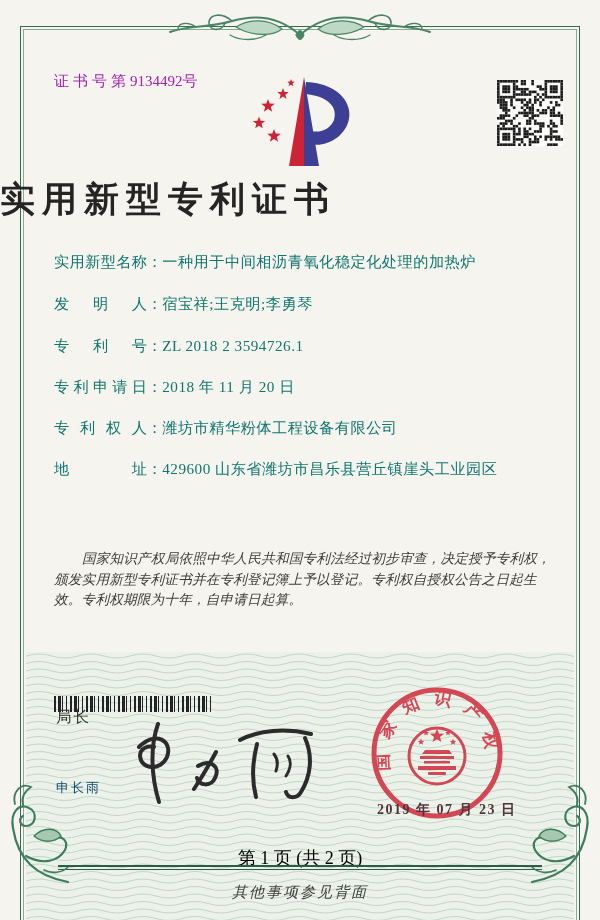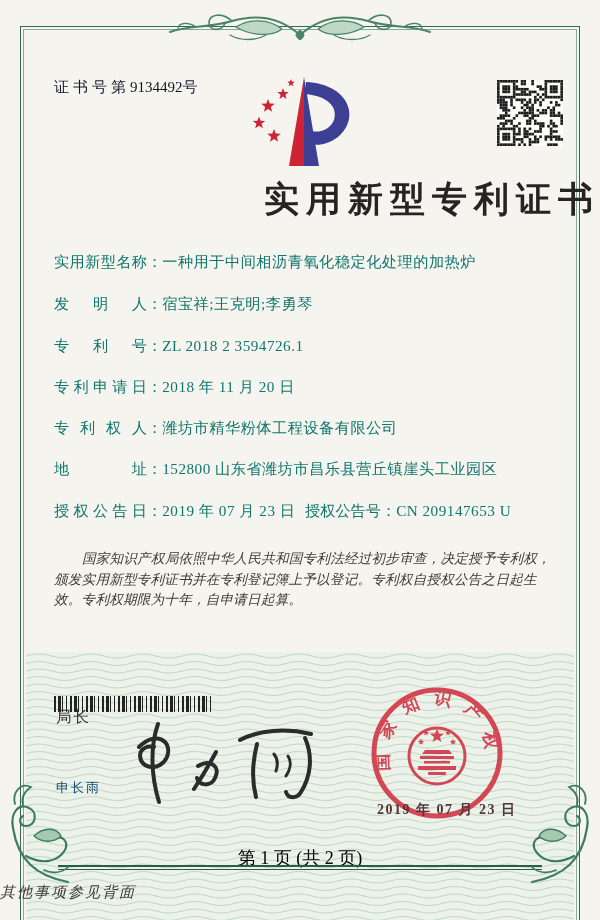--- a/index.html
+++ b/index.html
@@ -12,27 +12,27 @@
   .frame-outer { position:absolute; left:20px; right:20px; top:26px; bottom:-4px;
                  border:1.6px solid #35684e; }
   .frame-inner { position:absolute; left:2px; right:2px; top:2px; bottom:0;
                  border:1px solid #84ab93; }
 
   .guilloche { position:absolute; left:26px; right:26px; top:652px; bottom:0; background:#ecf2ea; }
   .guilloche svg { position:absolute; inset:0; }
 
   .top-ornament { position:absolute; left:168px; top:5px; }
 
-  .cert-no { position:absolute; left:54px; top:78px; font-size:15px; color:#0f172a; }
+  .cert-no { position:absolute; left:54px; top:72px; font-size:15px; color:#a21caf; }
   .cert-no .sp { letter-spacing:4px; }
 
   .logo { position:absolute; left:243px; top:74px; }
   .qr { position:absolute; left:497px; top:80px; width:66px; height:66px; background:#fdfdfb; }
 
-  .title { position:absolute; left:0; top:176px; width:100%; text-align:right;
+  .title { position:absolute; left:0; top:176px; width:100%; text-align:left;
            font-size:35px; font-weight:bold; letter-spacing:7px; color:#262422; }
 
   .row { position:absolute; left:54px; width:505px; font-size:15.2px; color:#0f766e; white-space:nowrap; }
   .lbl { display:inline-block; width:93px; text-align:justify; text-align-last:justify; vertical-align:bottom; }
   .colon { display:inline-block; }
   .val { letter-spacing:0.5px; }
   .r1{top:252px} .r2{top:294px} .r3{top:336px} .r4{top:377px} .r5{top:418px} .r6{top:459px} .r7{top:501px}
   .g2 { position:absolute; left:251px; top:0; }
 
   .paras { position:absolute; left:54px; top:534px; width:502px; font-size:13.6px; line-height:1.52;
@@ -52,21 +52,21 @@
   .signature { position:absolute; left:128px; top:714px; }
   .seal { position:absolute; left:358px; top:674px; opacity:0.92; }
   .seal-date { position:absolute; left:377px; top:801px; font-size:14px; letter-spacing:1.5px;
                color:#54333a; font-weight:bold; }
 
   .page-info { position:absolute; left:0; top:846px; width:100%; text-align:center; font-size:18px; color:#000000; }
 
   .bottom-rule { position:absolute; left:58px; right:58px; top:865px; height:5px;
                  border-top:2.2px solid #2c5c45; border-bottom:1px solid #2c5c45; }
 
-  .footer-note { position:absolute; left:0; top:883px; width:100%; text-align:left;
+  .footer-note { position:absolute; left:0; top:883px; width:100%; text-align:center;
                  font-size:15px; font-style:italic; letter-spacing:2px; color:#3d3b38; }
 
   .flourish { position:absolute; top:766px; }
   .flourish.left { left:4px; }
   .flourish.right { left:528px; transform:scaleX(-1); }
 </style>
 </head>
 <body>
 
 <div class="page">
@@ -476,29 +476,21 @@
   <div class="row r3">
     <span class="lbl">专 利 号</span><span class="colon">：</span><span class="val">ZL 2018 2 3594726.1</span>
   </div>
   <div class="row r4">
     <span class="lbl">专利申请日</span><span class="colon">：</span><span class="val">2018 年 11 月 20 日</span>
   </div>
   <div class="row r5">
     <span class="lbl">专 利 权 人</span><span class="colon">：</span><span class="val">潍坊市精华粉体工程设备有限公司</span>
   </div>
   <div class="row r6">
-    <span class="lbl">地 址</span><span class="colon">：</span><span class="val">152800 山东省潍坊市昌乐县营丘镇崖头工业园区</span>
-  </div>
-  <div class="row r7">
-    <span>
-      <span class="lbl">授权公告日</span><span class="colon">：</span><span class="val">2019 年 07 月 23 日</span>
-    </span>
-    <span class="g2">
-      <span>授权公告号</span><span class="colon">：</span><span class="val">CN 209147653 U</span>
-    </span>
+    <span class="lbl">地 址</span><span class="colon">：</span><span class="val">429600 山东省潍坊市昌乐县营丘镇崖头工业园区</span>
   </div>
 
   <div class="paras">
     <p>国家知识产权局依照中华人民共和国专利法经过初步审查，决定授予专利权，颁发实用新型专利证书并在专利登记簿上予以登记。专利权自授权公告之日起生效。专利权期限为十年，自申请日起算。</p>
   </div>
 
   <div class="barcode"></div>
 
   <div class="commissioner-title">局长</div>
   <div class="commissioner-name">申长雨</div>

